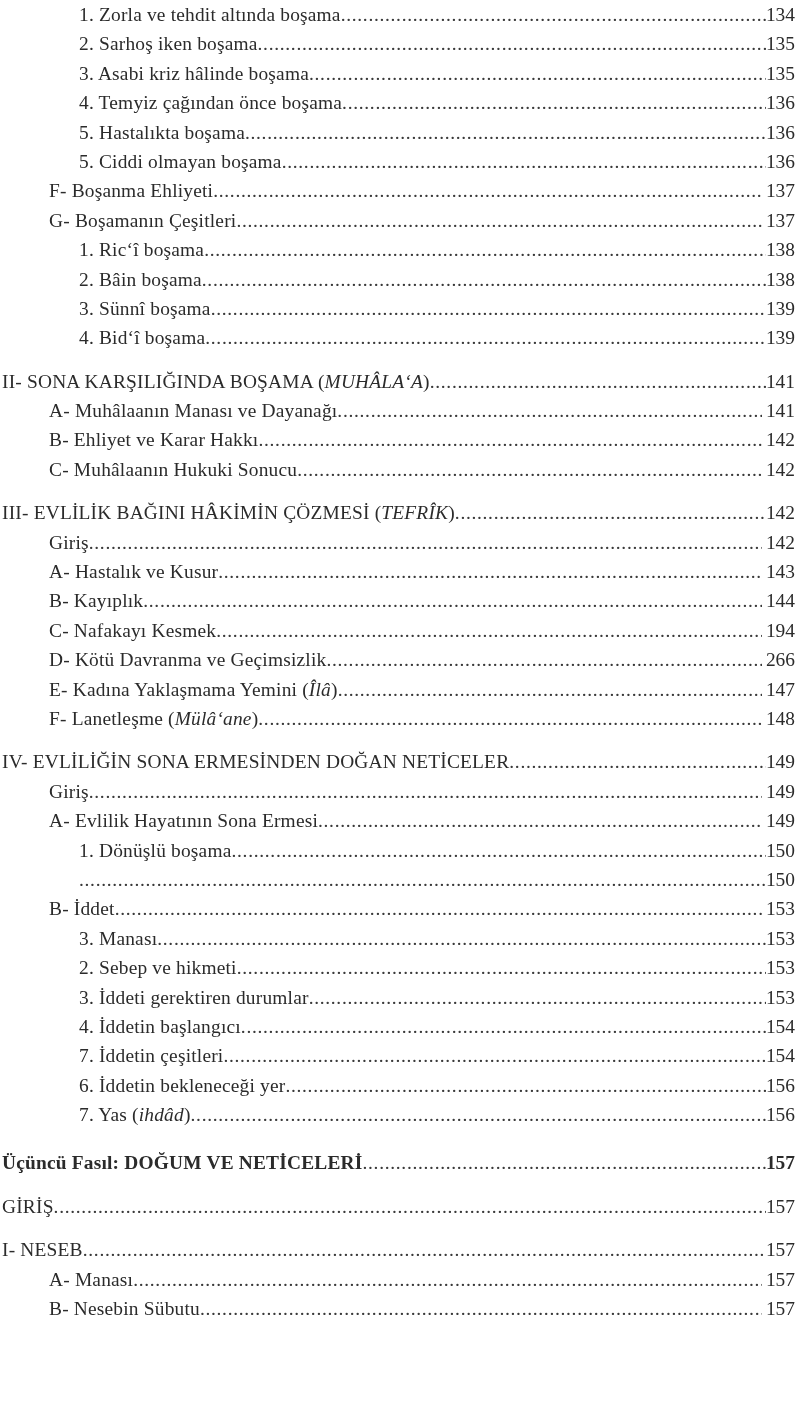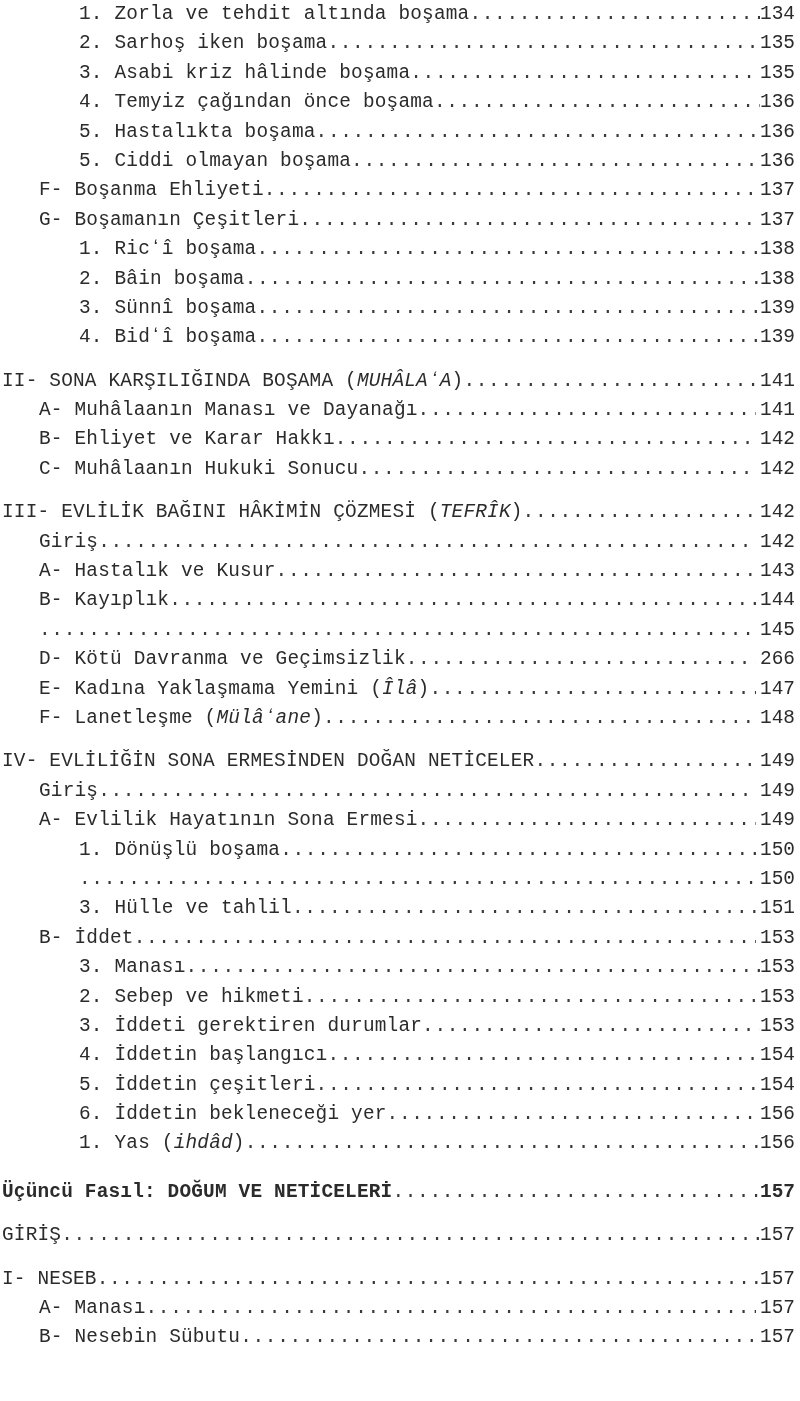--- a/index.html
+++ b/index.html
@@ -22,25 +22,24 @@
   .entry {
     display: flex;
     align-items: center;
     width: 795px;
     box-sizing: border-box;
     font-size: 19.4px;
     line-height: 29.4px;
     height: 29.4px;
     white-space: nowrap;
     overflow: hidden;
-    font-family: Liberation Mono, monospace;
   }
   
   .lvl-roman  { padding-left: 2px; }
-  .lvl-letter { padding-left: 39px; }
+  .lvl-letter { padding-left: 49px; }
   .lvl-num    { padding-left: 79px; }
   .lvl-chapter{ padding-left: 2px; }
 
   .title {
     flex: 0 0 auto;
     letter-spacing: 0.01em;
   }
   .leader {
     flex: 1 1 auto;
     overflow: hidden;
@@ -164,22 +163,23 @@
       <span class="title"><span>A- Hastalık ve Kusur</span></span>
       <span class="leader"></span>
       <span class="page">143</span>
     </div>
     <div class="entry lvl-letter gap-left">
       <span class="title"><span>B- Kayıplık </span></span>
       <span class="leader"></span>
       <span class="page">144</span>
     </div>
     <div class="entry lvl-letter gap-left">
-      <span class="leader"></span>
-      <span class="page">145</span>
+      <span class="title"><span>C- Nafakayı Kesmek </span></span>
+      <span class="leader"></span>
+      <span class="page">194</span>
     </div>
     <div class="entry lvl-letter gap-left">
       <span class="title"><span>D- Kötü Davranma ve Geçimsizlik</span></span>
       <span class="leader"></span>
       <span class="page">266</span>
     </div>
     <div class="entry lvl-letter gap-left">
       <span class="title"><span>E- Kadına Yaklaşmama Yemini (</span><span class="ital">Îlâ</span><span>) </span></span>
       <span class="leader"></span>
       <span class="page">147</span>
@@ -207,25 +207,20 @@
     </div>
     <div class="entry lvl-num">
       <span class="title"><span>1. Dönüşlü boşama </span></span>
       <span class="leader"></span>
       <span class="page">150</span>
     </div>
     <div class="entry lvl-num">
       <span class="leader"></span>
       <span class="page">150</span>
     </div>
-    <div class="entry lvl-num">
-      <span class="title"><span>3. Hülle ve tahlil </span></span>
-      <span class="leader"></span>
-      <span class="page">151</span>
-    </div>
     <div class="entry lvl-letter gap-left">
       <span class="title"><span>B- İddet</span></span>
       <span class="leader"></span>
       <span class="page">153</span>
     </div>
     <div class="entry lvl-num">
       <span class="title"><span>3. Manası</span></span>
       <span class="leader"></span>
       <span class="page">153</span>
     </div>
@@ -238,31 +233,31 @@
       <span class="title"><span>3. İddeti gerektiren durumlar</span></span>
       <span class="leader"></span>
       <span class="page">153</span>
     </div>
     <div class="entry lvl-num">
       <span class="title"><span>4. İddetin başlangıcı</span></span>
       <span class="leader"></span>
       <span class="page">154</span>
     </div>
     <div class="entry lvl-num">
-      <span class="title"><span>5. İddetin çeşitleri </span></span>
+      <span class="title"><span>7. İddetin çeşitleri </span></span>
       <span class="leader"></span>
       <span class="page">154</span>
     </div>
     <div class="entry lvl-num">
       <span class="title"><span>6. İddetin bekleneceği yer </span></span>
       <span class="leader"></span>
       <span class="page">156</span>
     </div>
     <div class="entry lvl-num">
-      <span class="title"><span>1. Yas (</span><span class="ital">ihdâd</span><span>) </span></span>
+      <span class="title"><span>7. Yas (</span><span class="ital">ihdâd</span><span>) </span></span>
       <span class="leader"></span>
       <span class="page">156</span>
     </div>
     <div class="spacer-lg"></div>
     <div class="entry lvl-chapter">
       <span class="title bold"><span>Üçüncü Fasıl: DOĞUM VE NETİCELERİ</span></span>
       <span class="leader"></span>
       <span class="page bold">157</span>
     </div>
     <div class="spacer-md"></div>

